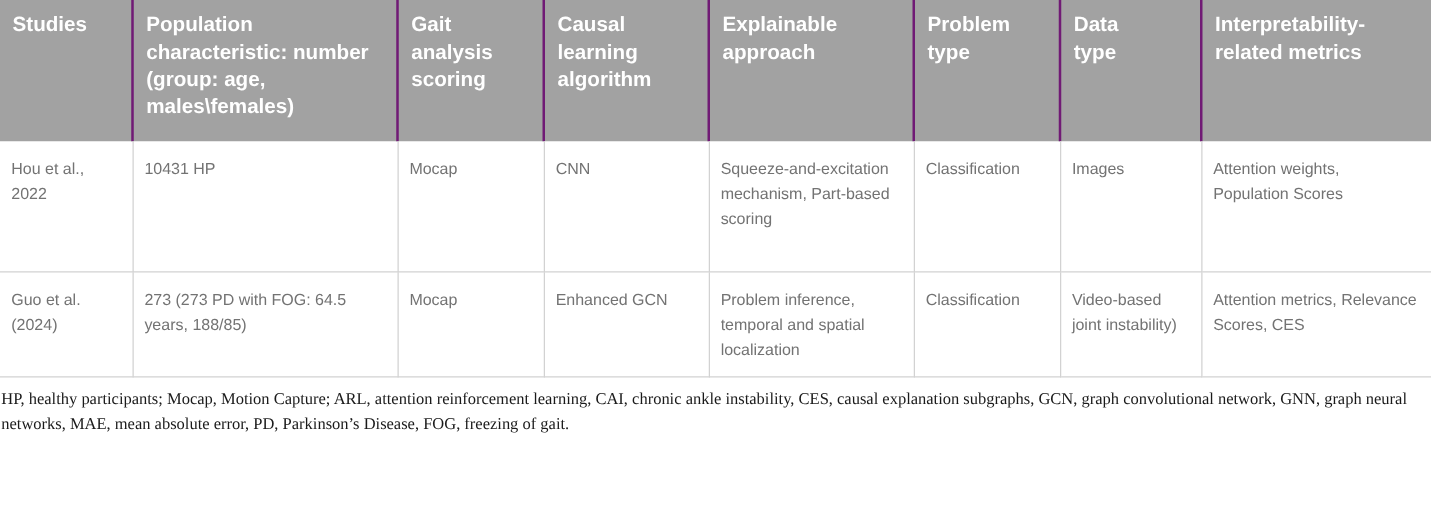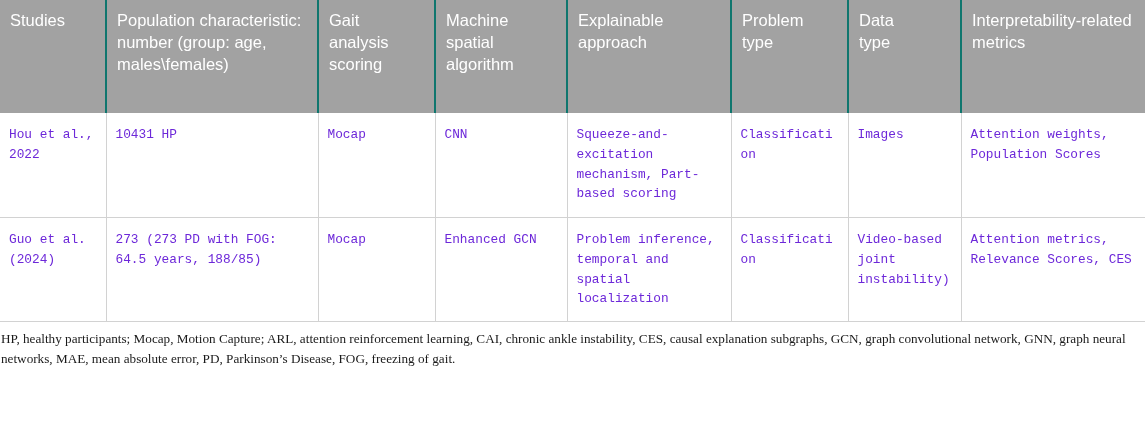--- a/index.html
+++ b/index.html
@@ -36,30 +36,30 @@
     font-size: 16.5px;
     font-weight: 400;
     line-height: 1.32;
     text-align: left;
     vertical-align: top;
     padding: 10px 12px 14px 10px;
     height: 89px;
     box-sizing: content-box;
   }
   thead th + th {
-    border-left: 2px solid #0f766e;
+    border-left: 2px solid #701a75;
   }
-  thead th .hdr { display: inline-block; }
+  thead th .hdr { display: inline-block; font-weight: bold; }
   thead th:nth-child(7) .hdr { max-width: 3.4em; }
 
   tbody td {
-    font-family: Liberation Mono, monospace;
+    font-family: Liberation Sans, sans-serif;
     font-size: 12.8px;
     line-height: 1.55;
-    color: #6d28d9;
+    color: #737373;
     vertical-align: top;
     text-align: left;
     padding: 12px 10px 12px 9px;
     border-bottom: 1px solid #d2d2d2;
     border-right: 1px solid #d2d2d2;
     word-wrap: break-word;
   }
   tbody td:last-child { border-right: none; }
   tbody tr.row-1 td { height: 80px; }
   tbody tr.row-2 td { height: 54px; }
@@ -88,21 +88,21 @@
       <col class="c-problem">
       <col class="c-data">
       <col class="c-interp">
     </colgroup>
 
     <thead>
       <tr>
         <th><span class="hdr">Studies</span></th>
         <th><span class="hdr">Population characteristic: number (group: age, males\females)</span></th>
         <th><span class="hdr">Gait analysis scoring</span></th>
-        <th><span class="hdr">Machine spatial algorithm</span></th>
+        <th><span class="hdr">Causal learning algorithm</span></th>
         <th><span class="hdr">Explainable approach</span></th>
         <th><span class="hdr">Problem type</span></th>
         <th><span class="hdr">Data type</span></th>
         <th><span class="hdr">Interpretability-related metrics</span></th>
       </tr>
     </thead>
 
     <tbody>
       <tr class="row-1">
         <td>Hou et al., 2022</td>

